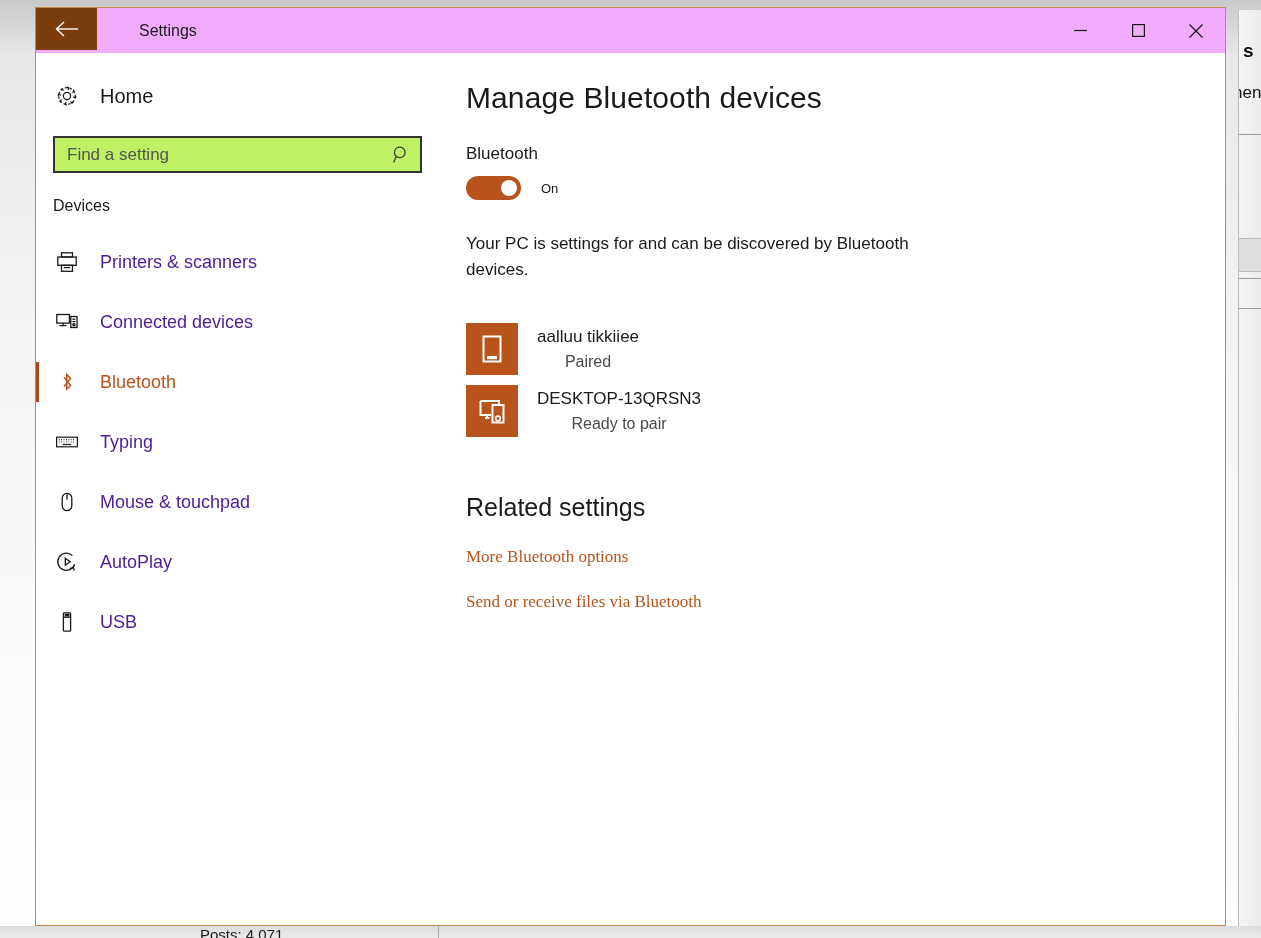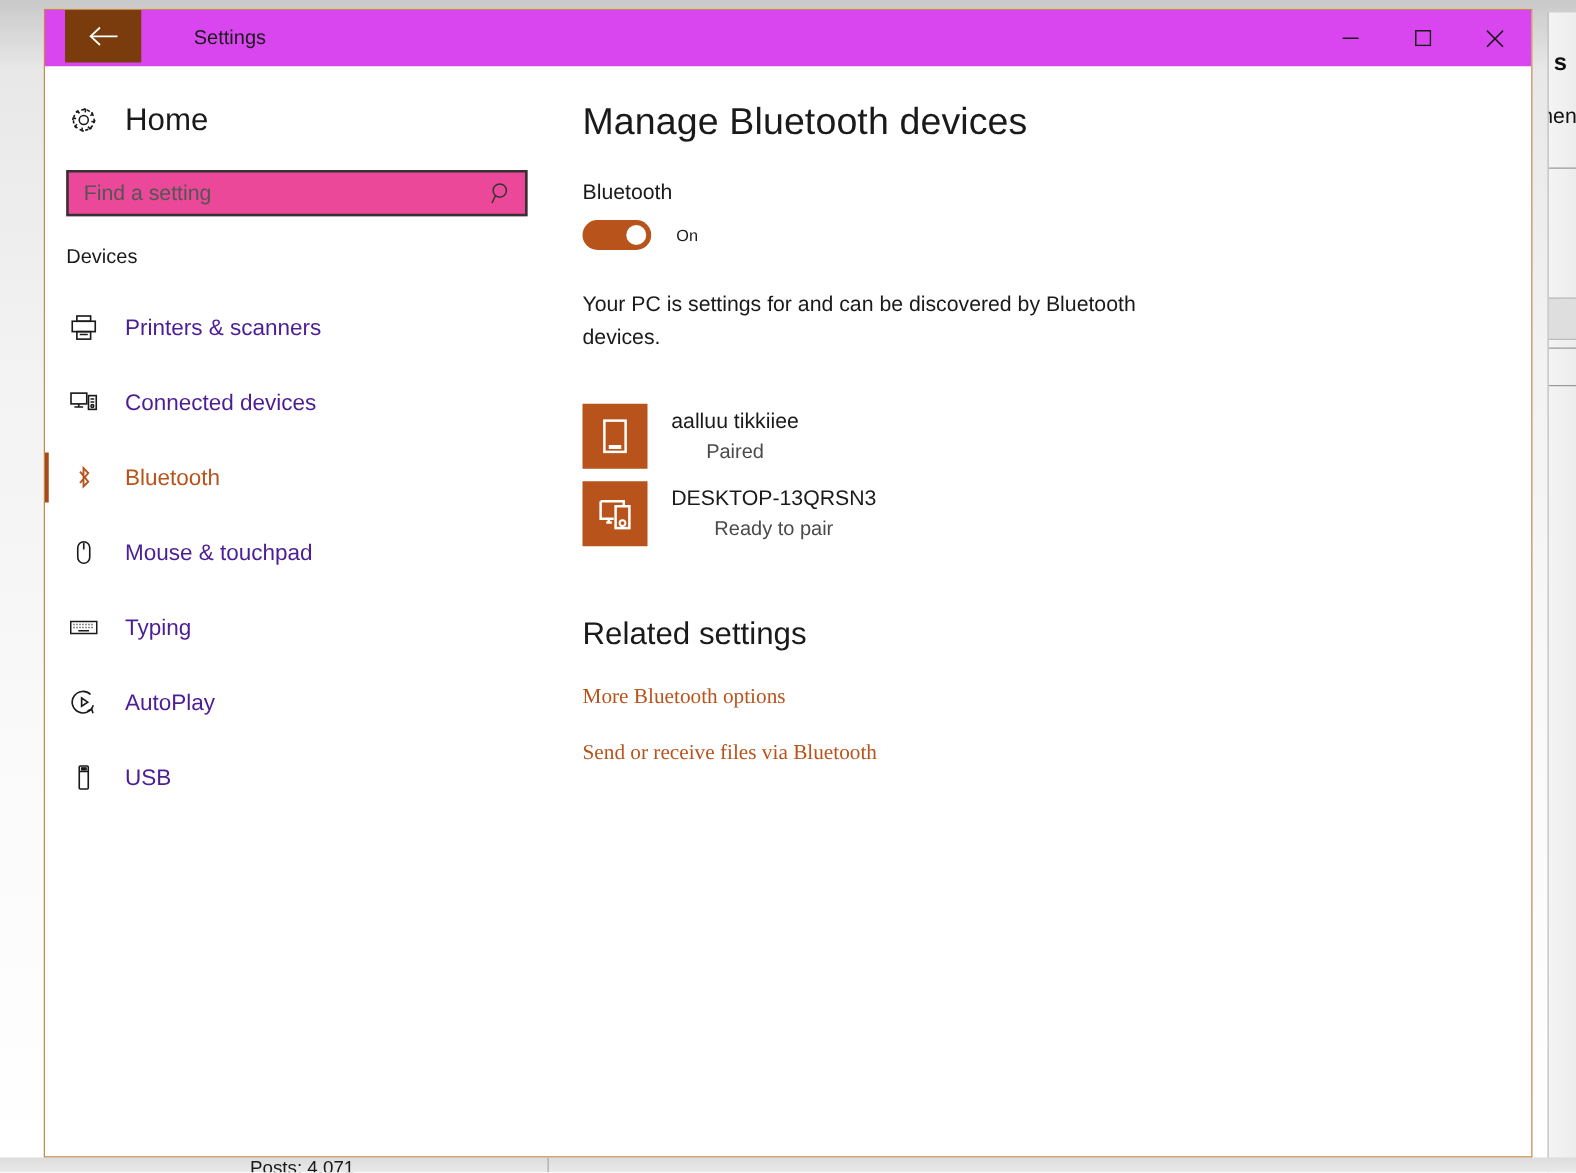--- a/index.html
+++ b/index.html
@@ -97,24 +97,23 @@
     background: #ffffff;
     border: 1px solid #c08a4e;
     box-sizing: border-box;
     overflow: hidden;
   }
 
   
   .titlebar {
     position: relative;
     height: 45px;
-    background: #d946ef;
+    background: #f0abfc;
     display: flex;
     align-items: stretch;
-    padding-left: 16px;
   }
   .back-button {
     width: 61px;
     height: 42px;
     background: #7a3c0c;
     display: flex;
     align-items: center;
     justify-content: center;
     cursor: pointer;
     flex: 0 0 auto;
@@ -163,34 +162,34 @@
     padding-left: 19px;
     cursor: pointer;
   }
   .home-row .ico {
     width: 36px;
     display: flex;
     align-items: center;
     justify-content: flex-start;
   }
   .home-label {
-    font-size: 25px;
+    font-size: 20px;
     color: #1a1a1a;
     margin-left: 9px;
   }
 
   .search-wrap {
     margin: 17px 0 0 17px;
     width: 369px;
     height: 37px;
     border: 2px solid #333;
     box-sizing: border-box;
     display: flex;
     align-items: center;
-    background: #ec4899;
+    background: #bef264;
   }
   .search-input {
     border: 0;
     outline: 0;
     flex: 1 1 auto;
     height: 100%;
     padding: 0 8px 0 12px;
     font-size: 17px;
     font-family: "Liberation Sans", sans-serif;
     color: #3a3a3a;
@@ -471,33 +470,20 @@
           </div>
 
           <div class="nav-item active">
             <span class="sel-bar"></span>
             <span class="nav-ico">
               <svg width="24" height="24" viewBox="0 0 24 24">
                 <path d="M9.0 7.3 L15.6 15.3 L11.8 19.2 L11.8 4.5 L15.6 8.4 L9.0 16.4" fill="none" stroke="#b8531b" stroke-width="1.5" stroke-linejoin="miter" stroke-linecap="butt"></path>
               </svg>
             </span>
             <span class="nav-label">Bluetooth</span>
-          </div>
-
-          <div class="nav-item">
-
-            <span class="nav-ico">
-              <svg width="24" height="24" viewBox="0 0 24 24">
-                <g fill="none" stroke="#1a1a1a" stroke-width="1.3">
-                  <rect x="7.2" y="3.4" width="9.6" height="17.2" rx="4.8"></rect>
-                  <line x1="12" y1="4.2" x2="12" y2="9.6"></line>
-                </g>
-              </svg>
-            </span>
-            <span class="nav-label">Mouse &amp; touchpad</span>
           </div>
 
           <div class="nav-item">
 
             <span class="nav-ico">
               <svg width="24" height="24" viewBox="0 0 24 24">
                 <g fill="none" stroke="#1a1a1a" stroke-width="1.2">
                   <rect x="1.6" y="7.2" width="20.8" height="9.6"></rect>
                   <line x1="3.8" y1="9.6" x2="4.6" y2="9.6"></line>
                   <line x1="6.2" y1="9.6" x2="7.0" y2="9.6"></line>
@@ -518,20 +504,33 @@
               </svg>
             </span>
             <span class="nav-label">Typing</span>
           </div>
 
           <div class="nav-item">
 
             <span class="nav-ico">
               <svg width="24" height="24" viewBox="0 0 24 24">
                 <g fill="none" stroke="#1a1a1a" stroke-width="1.3">
+                  <rect x="7.2" y="3.4" width="9.6" height="17.2" rx="4.8"></rect>
+                  <line x1="12" y1="4.2" x2="12" y2="9.6"></line>
+                </g>
+              </svg>
+            </span>
+            <span class="nav-label">Mouse &amp; touchpad</span>
+          </div>
+
+          <div class="nav-item">
+
+            <span class="nav-ico">
+              <svg width="24" height="24" viewBox="0 0 24 24">
+                <g fill="none" stroke="#1a1a1a" stroke-width="1.3">
                   <path d="M19.6 14.2 A8.6 8.6 0 1 1 17.4 5.6"></path>
                   <path d="M15.0 18.6 L18.4 17.4 L19.4 20.6" stroke-linejoin="miter"></path>
                   <path d="M10.3 8.4 L15.2 11.7 L10.3 15.0 Z"></path>
                 </g>
               </svg>
             </span>
             <span class="nav-label">AutoPlay</span>
           </div>
 
           <div class="nav-item">

